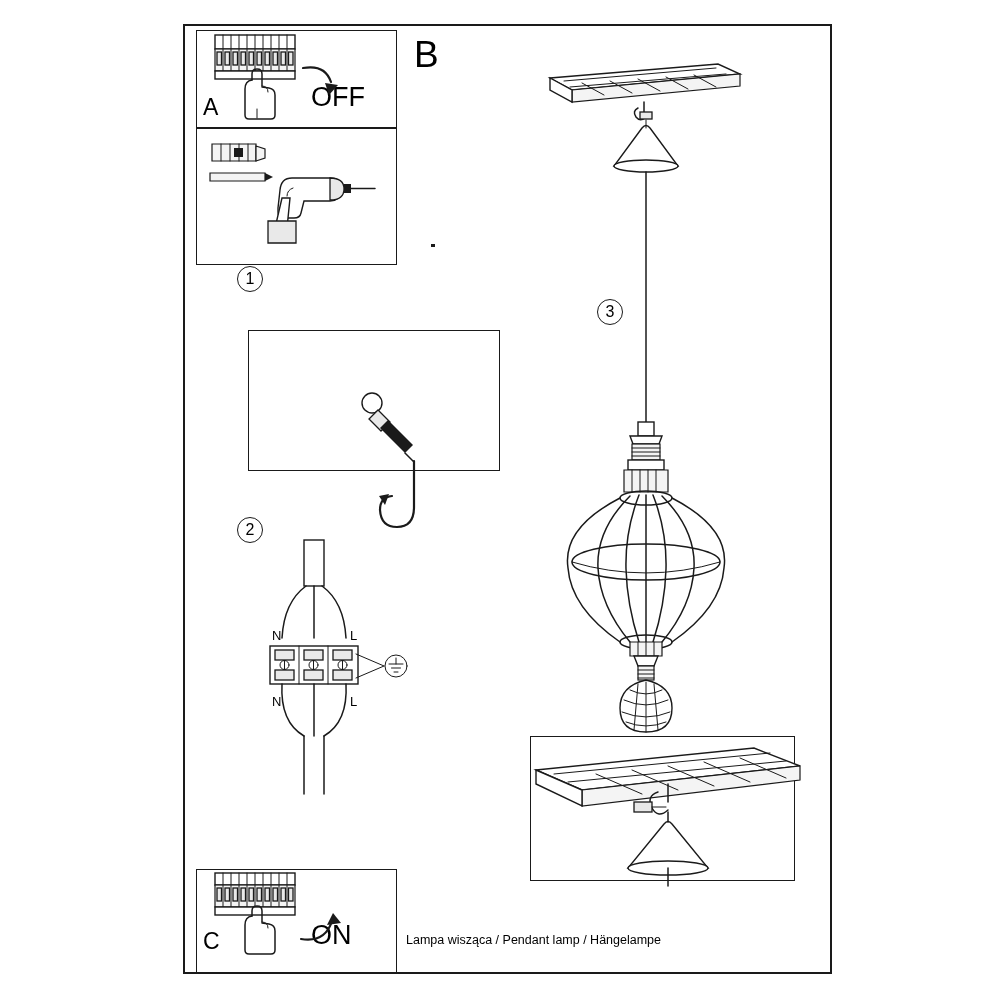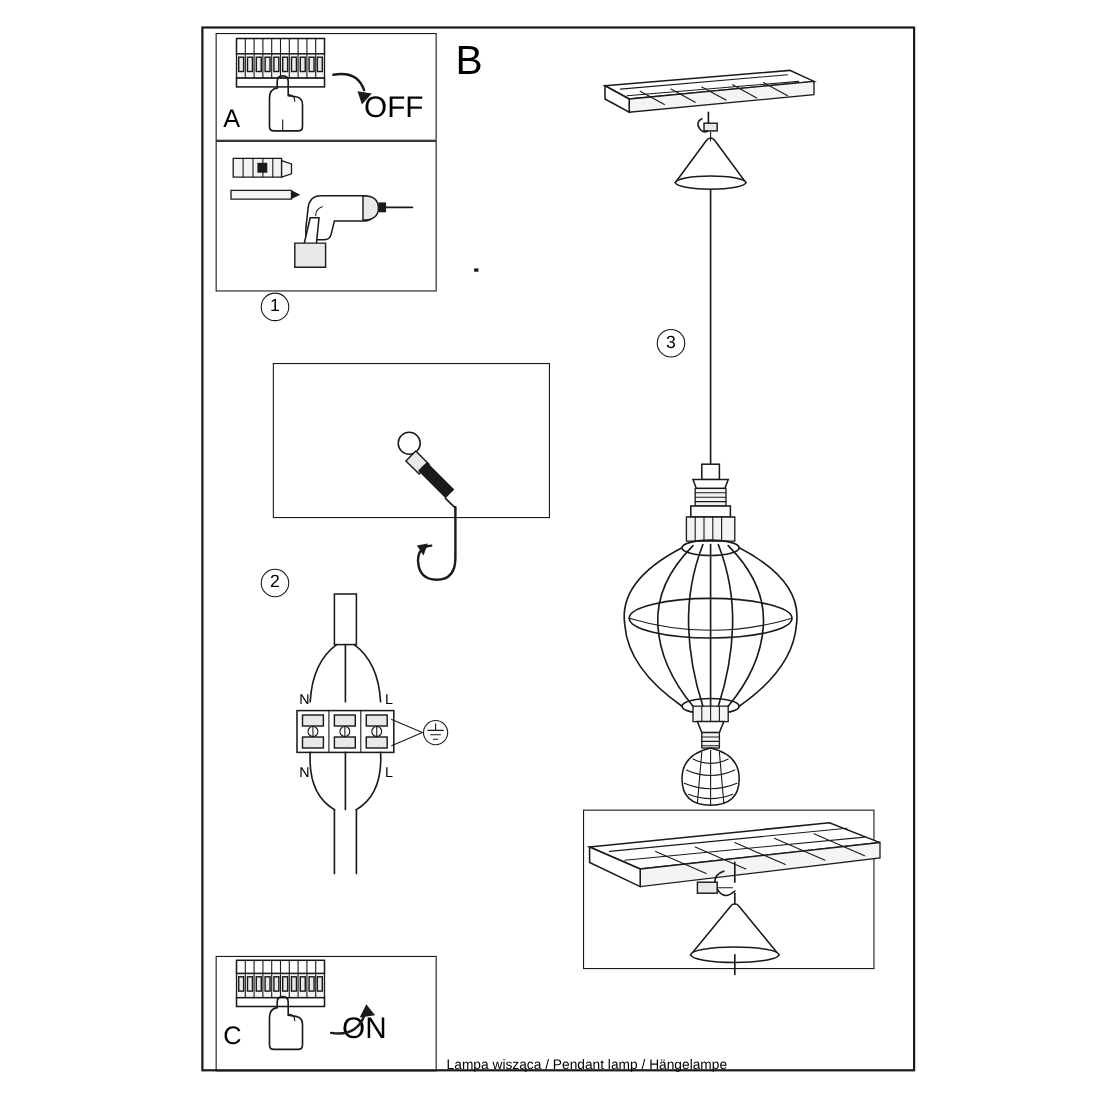--- a/index.html
+++ b/index.html
@@ -103,21 +103,21 @@
 <div id="page">
 
   <div class="sheet-border"></div>
 
   <div class="lbl big-letter" style="left:414px; top:36px;">B</div>
 
   <div class="box" style="left:196px; top:30px; width:201px; height:98px;"></div>
 
   <div class="lbl step-letter" style="left:203px; top:96px;">A</div>
 
-  <div class="lbl onoff" style="left:311px; top:84px;margin-left:20px;">OFF</div>
+  <div class="lbl onoff" style="left:311px; top:84px;">OFF</div>
 
   <div style="position:absolute; left:196px; top:30px;">
     <svg width="205" height="100" viewBox="0 0 205 100">
       <g>
 
         <rect class="fill-white" x="19" y="5" width="80" height="14"></rect>
         <rect class="fill-lgrey" x="19" y="19" width="80" height="22"></rect>
 
         <g class="stroke-thin">
           <line x1="27" y1="5" x2="27" y2="41"></line>
@@ -457,17 +457,17 @@
 
       <g>
         <path class="fill-white" d="M98 132 l80 0 l-36 -44 q-4 -5 -8 0 z"></path>
         <ellipse class="fill-white" cx="138" cy="132" rx="40" ry="7"></ellipse>
         <path class="stroke" d="M138 86 l0 -10"></path>
         <path class="stroke" d="M138 132 l0 18"></path>
       </g>
     </svg>
   </div>
 
-  <div class="lbl caption" style="left:406px; top:958px;">Lampa wisząca / Pendant lamp / Hängelampe</div>
+  <div class="lbl caption" style="left:406px; top:930px;">Lampa wisząca / Pendant lamp / Hängelampe</div>
 
   <div style="position:absolute; left:431px; top:244px; width:4px; height:3px; background:#1a1a1a;"></div>
 
 </div>
 
 </body></html>

